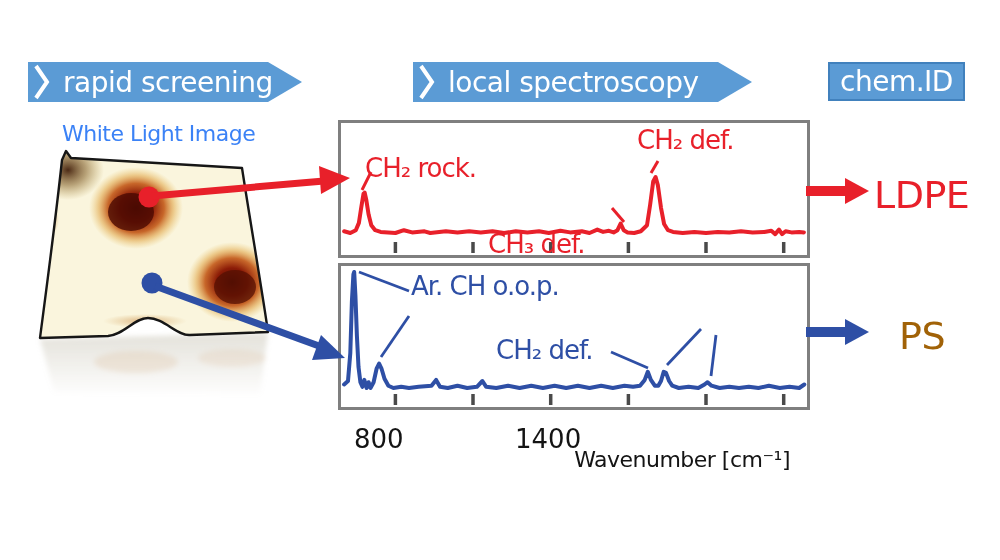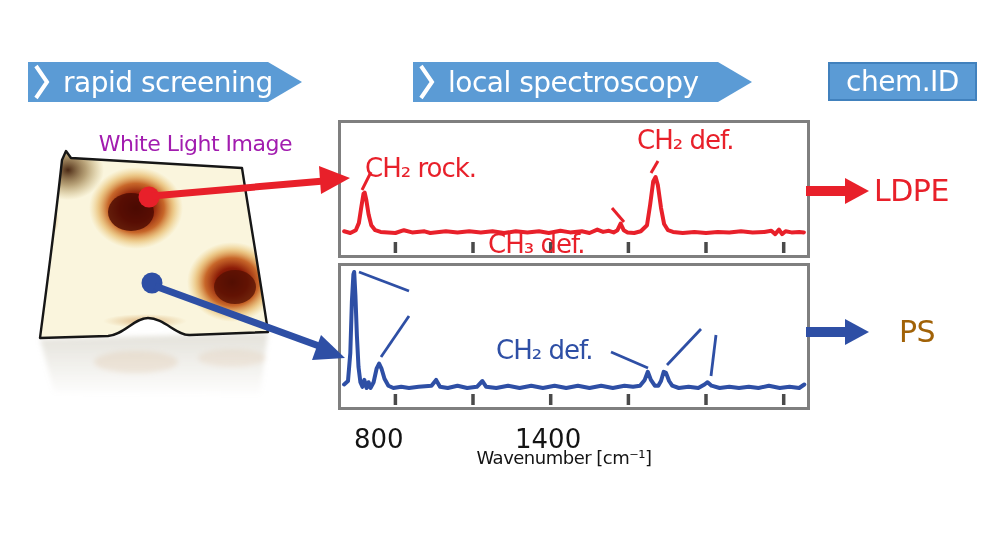--- a/index.html
+++ b/index.html
@@ -8,25 +8,25 @@
     font-family:"DejaVu Sans","Liberation Sans",sans-serif;
   }
   
   .banner{
     position:absolute;background:#5b9bd5;color:#ffffff;display:flex;align-items:center;
     font-size:28px;letter-spacing:-0.5px;white-space:nowrap;
   }
   .banner-chevron{clip-path:polygon(0 0, calc(100% - 34px) 0, 100% 50%, calc(100% - 34px) 100%, 0 100%);}
   #banner-rapid{left:28px;top:62px;width:274px;height:40px;padding-left:0;}
   #banner-local{left:388px;top:62px;width:339px;height:40px;margin-left:25px;}
-  #banner-chemid{left:828px;top:62px;width:149px;height:39px;justify-content:center;border:2px solid #4181bd;box-sizing:border-box;}
+  #banner-chemid{left:828px;top:62px;width:137px;height:39px;justify-content:center;border:2px solid #4181bd;box-sizing:border-box;}
   .banner .chev-mark{margin-left:5px;flex:0 0 auto;}
   .banner .lbl{margin-left:12px;}
   
-  .wli-title{position:absolute;left:62px;top:131px;width:230px;text-align:right;font-size:22px;color:#a21caf;letter-spacing:-0.5px;}
+  .wli-title{position:absolute;left:62px;top:121px;width:230px;text-align:left;font-size:22px;color:#3b82f6;letter-spacing:-0.5px;}
   .scalebar{position:absolute;left:62px;top:279px;width:54px;height:6px;background:#8c8c8c;}
   .scalebar-label{position:absolute;left:58px;top:286px;font-size:23px;color:#8c8c8c;letter-spacing:-1px;}
   .qmark{position:absolute;font-weight:600;line-height:1;}
   #qmark-red{left:114px;top:181px;font-size:44px;color:#ffffff;}
   #qmark-blue{left:139px;top:231px;font-size:42px;color:#141414;}
   
   .panel{position:absolute;left:338px;width:472px;background:#ffffff;border:3px solid #7f7f7f;box-sizing:border-box;z-index:2;}
   #panel-top{top:120px;height:138px;}
   #panel-bottom{top:263px;height:147px;}
   .panel svg{display:block;}
@@ -40,23 +40,23 @@
   #ann-r2{left:488px;top:192px;margin-top:38px;}
   #ann-r3{left:637px;top:126px;}
   #ann-b1{left:411px;top:272px;}
   #ann-b2{left:496px;top:336px;}
   #ann-b3{left:618px;top:295px;}
   
   .tickl{position:absolute;top:424px;width:100px;font-size:26px;color:#141414;z-index:3;}
   #tickl-800{left:354px;}
   #tickl-1200{left:515px;}
   #tickl-1600{left:677px;}
-  .axis-label{position:absolute;left:338px;top:447px;width:452px;text-align:center;font-size:18px;color:#141414;letter-spacing:-0.5px;z-index:3;}
-  
-  .result{position:absolute;font-size:30px;line-height:1;letter-spacing:-0.5px;z-index:8;}
+  .axis-label{position:absolute;left:338px;top:447px;width:452px;text-align:right;font-size:22px;color:#141414;letter-spacing:-0.5px;z-index:3;}
+  
+  .result{position:absolute;font-size:38px;line-height:1;letter-spacing:-0.5px;z-index:8;}
   #result-ldpe{left:874px;top:176px;color:#e8202a;}
   #result-ps{left:899px;top:317px;color:#a16207;}
   
   #overlay{position:absolute;left:0;top:0;z-index:7;pointer-events:none;}
   .ptr-red{stroke:#e8202a;stroke-width:3;fill:none;}
   .ptr-blue{stroke:#2e4fa5;stroke-width:2.8;fill:none;}
   #afm{position:absolute;left:20px;top:140px;z-index:1;}
 </style>
 </head>
 <body>
@@ -162,20 +162,21 @@
           <line x1="365.0" x2="365.0" y1="128" y2="139"></line>
           <line x1="442.7" x2="442.7" y1="128" y2="139"></line>
         </g>
       <polyline id="trace-bottom" class="trace" points="3.1,118.5 7.0,115.0 9.3,87.2 10.9,35.0 12.4,8.3 13.2,6.0 14.4,29.2 15.9,69.8 17.5,101.1 19.4,116.2 21.4,120.8 23.3,113.9 25.6,122.0 27.6,116.2 29.5,122.0 32.6,116.2 35.7,102.3 38.1,97.6 40.4,102.3 43.5,112.7 47.4,119.7 52.4,122.0 60.2,120.8 68.0,122.0 77.7,120.8 90.5,119.7 95.1,113.9 99.0,120.8 106.8,122.0 116.5,119.7 126.2,122.0 135.9,120.8 141.4,115.0 145.2,120.8 155.3,122.0 167.0,119.7 178.6,122.0 190.3,119.7 201.9,122.0 213.6,119.7 225.2,122.0 236.9,119.7 248.5,122.0 260.2,119.7 271.8,122.0 283.5,119.7 292.0,120.8 299.0,119.7 303.7,113.9 306.8,105.8 309.9,113.9 313.8,119.7 317.3,119.7 320.0,115.0 322.7,105.8 325.0,106.9 328.1,115.0 331.2,119.7 337.8,122.0 347.6,120.8 357.3,122.0 363.5,118.5 366.6,116.2 370.5,119.7 378.6,122.0 388.3,120.8 398.0,122.0 407.8,120.8 417.5,122.0 427.9,119.7 438.8,122.0 448.5,120.8 458.2,122.0 463.3,118.5" stroke="#2e4fa5"></polyline>
     </svg>
   </div>
 
   <div class="ann ann-red" id="ann-r1">CH₂ rock.</div>
   <div class="ann ann-red" id="ann-r2">CH₃ def.</div>
   <div class="ann ann-red" id="ann-r3">CH₂ def.</div>
+  <div class="ann ann-blue" id="ann-b1">Ar. CH o.o.p.</div>
   <div class="ann ann-blue" id="ann-b2">CH₂ def.</div>
 
   <div class="tickl" id="tickl-800">800</div>
   <div class="tickl" id="tickl-1200">1400</div>
   <div class="axis-label">Wavenumber [cm⁻¹]</div>
 
   <div class="result" id="result-ldpe">LDPE</div>
   <div class="result" id="result-ps">PS</div>
 
   <svg id="overlay" width="1000" height="560" viewBox="0 0 1000 560">

